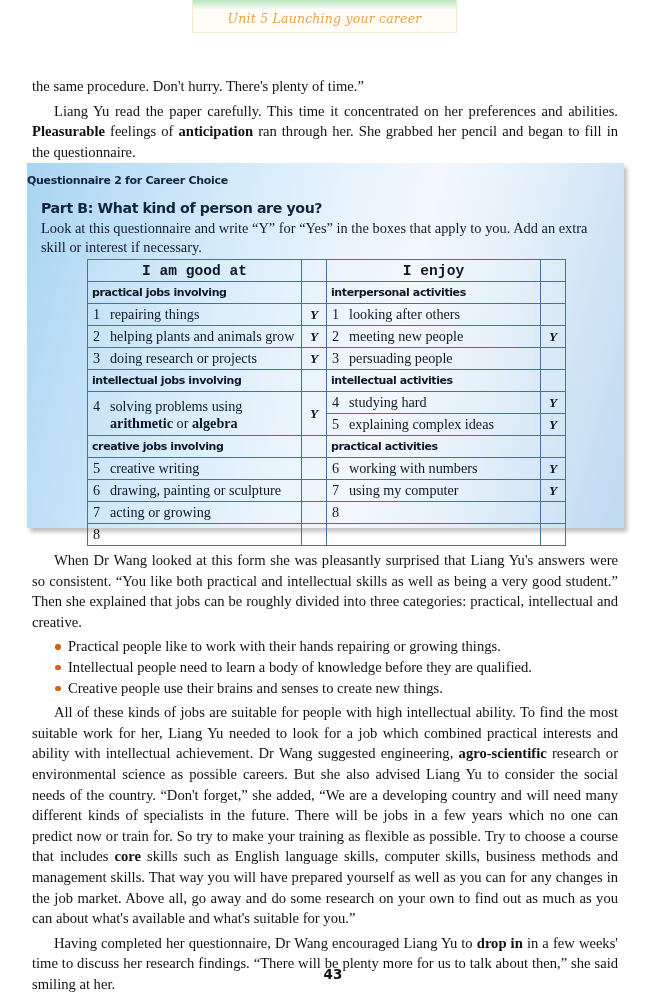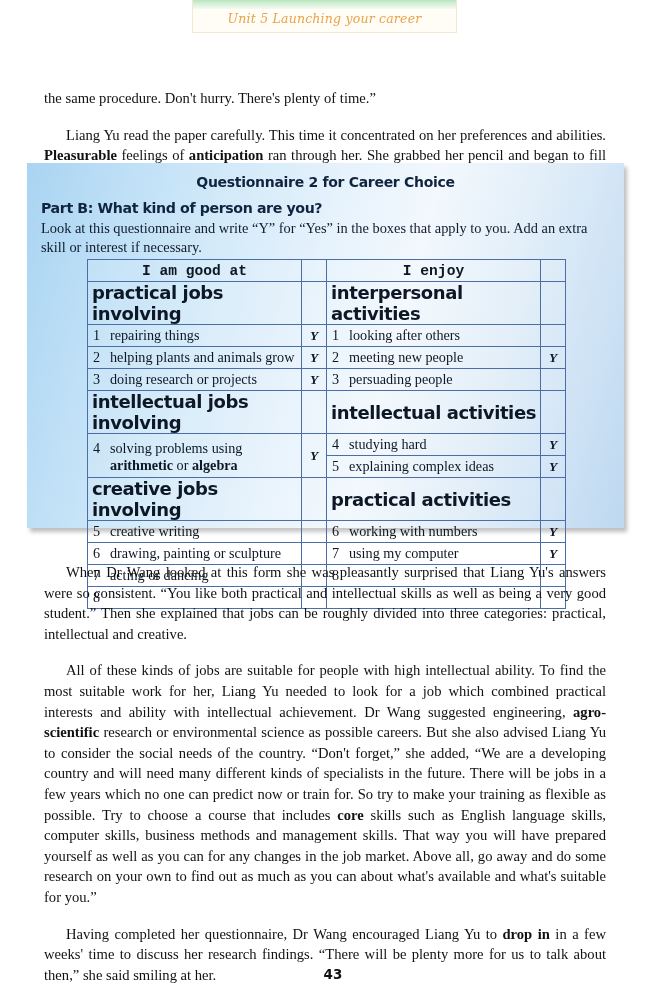--- a/index.html
+++ b/index.html
@@ -57,21 +57,21 @@
     top: 0;
     width: 650px;
     height: 1004px;
   }
   .textcol {
     position: absolute;
     left: 28px;
     width: 594px;
   }
   p.para {
-    margin: 16px;
+    margin: 4px;
     font-size: 14.6px;
     line-height: 20.6px;
     text-align: justify;
     text-justify: inter-word;
     color: #111;
   }
   p.indent { text-indent: 22px; }
   b, .b { font-weight: bold; }
 
   .top-block { top: 72px; }
@@ -94,24 +94,24 @@
         #e3eff9 74%,
         #cfe3f5 88%,
         #bdd8f0 100%);
     box-shadow: 3px 4px 4px rgba(0,0,0,0.25);
   }
   .panel-title {
     position: absolute;
     top: 11px;
     left: 0;
     right: 0;
-    text-align: center;
+    text-align: left;
     font-family: "DejaVu Sans", sans-serif;
     font-weight: bold;
-    font-size: 14px;
+    font-size: 11px;
     letter-spacing: -0.3px;
     color: #10243f;
   }
   .panel-partlabel {
     position: absolute;
     top: 37px;
     left: 14px;
     font-family: "DejaVu Sans", sans-serif;
     font-weight: bold;
     font-size: 14.2px;
@@ -153,21 +153,21 @@
 
   .hdr {
     text-align: center;
     font-family: Liberation Mono, monospace;
     font-weight: bold;
     font-size: 14.6px;
   }
   .cat {
     font-family: "DejaVu Sans", sans-serif;
     font-weight: bold;
-    font-size: 18px;
+    font-size: 11px;
     letter-spacing: -0.4px;
     padding-left: 4px !important;
     color: #0d1726;
     margin-top: 20px;
   }
   .cell {
     font-size: 14.2px;
     padding-left: 5px !important;
     white-space: nowrap;
   }
@@ -326,37 +326,42 @@
         </tr>
 
         <tr>
           <td class="cell"><span class="num">6</span><span>drawing, painting or sculpture</span></td>
           <td class="ycell"></td>
           <td class="cell"><span class="num">7</span><span>using my computer</span></td>
           <td class="ycell">Y</td>
         </tr>
 
         <tr>
-          <td class="cell"><span class="num">7</span><span>acting or dancing</span></td>
+          <td class="cell"><span class="num">7</span><span>acting or growing</span></td>
           <td class="ycell"></td>
           <td class="cell"><span class="num">8</span><span></span></td>
           <td class="ycell"></td>
         </tr>
 
         <tr>
           <td class="cell"><span class="num">8</span><span></span></td>
           <td class="ycell"></td>
           <td class="cell blank"></td>
           <td class="ycell blank"></td>
         </tr>
       </tbody>
     </table>
   </div>
 
   <div class="textcol lower">
     <p class="para indent">When Dr Wang looked at this form she was pleasantly surprised that Liang Yu's answers were so consistent. “You like both practical and intellectual skills as well as being a very good student.” Then she explained that jobs can be roughly divided into three categories: practical, intellectual and creative.</p>
+    <ul class="bullets">
+      <li>Practical people like to work with their hands repairing or growing things.</li>
+      <li>Intellectual people need to learn a body of knowledge before they are qualified.</li>
+      <li>Creative people use their brains and senses to create new things.</li>
+    </ul>
     <p class="para indent"><span>All of these kinds of jobs are suitable for people with high intellectual ability. To find the most suitable work for her, Liang Yu needed to look for a job which combined practical interests and ability with intellectual achievement. Dr Wang suggested engineering, </span><b>agro-scientific</b><span> research or environmental science as possible careers. But she also advised Liang Yu to consider the social needs of the country. “Don't forget,” she added, “We are a developing country and will need many different kinds of specialists in the future. There will be jobs in a few years which no one can predict now or train for. So try to make your training as flexible as possible. Try to choose a course that includes </span><b>core</b><span> skills such as English language skills, computer skills, business methods and management skills. That way you will have prepared yourself as well as you can for any changes in the job market. Above all, go away and do some research on your own to find out as much as you can about what's available and what's suitable for you.”</span></p>
     <p class="para indent"><span>Having completed her questionnaire, Dr Wang encouraged Liang Yu to </span><b>drop in</b><span> in a few weeks' time to discuss her research findings. “There will be plenty more for us to talk about then,” she said smiling at her.</span></p>
   </div>
 
   <div class="pagenum">43</div>
 
 </div>
 
 </body></html>

